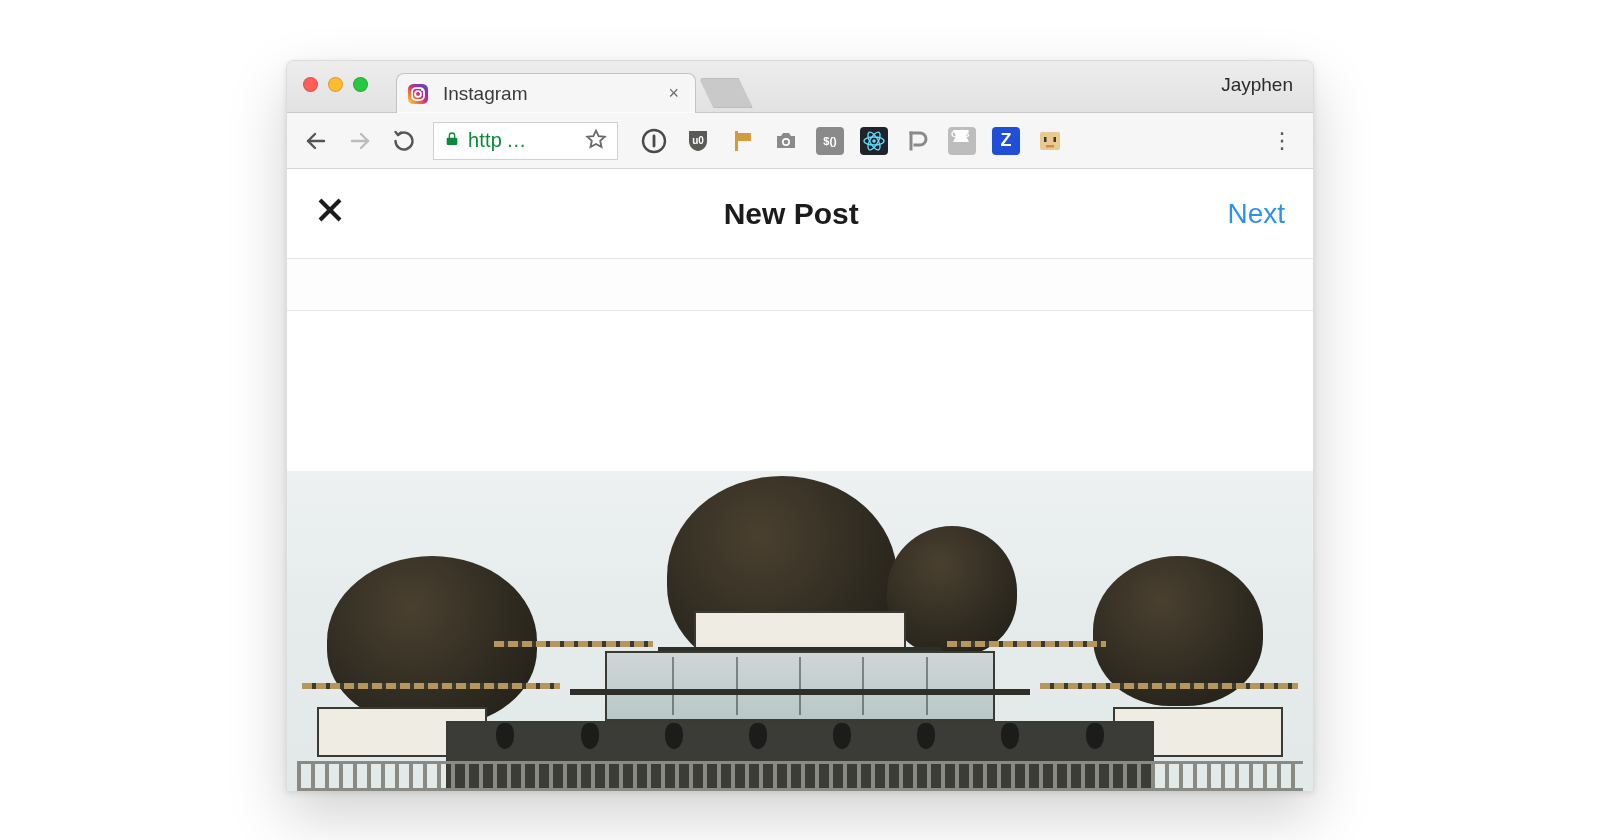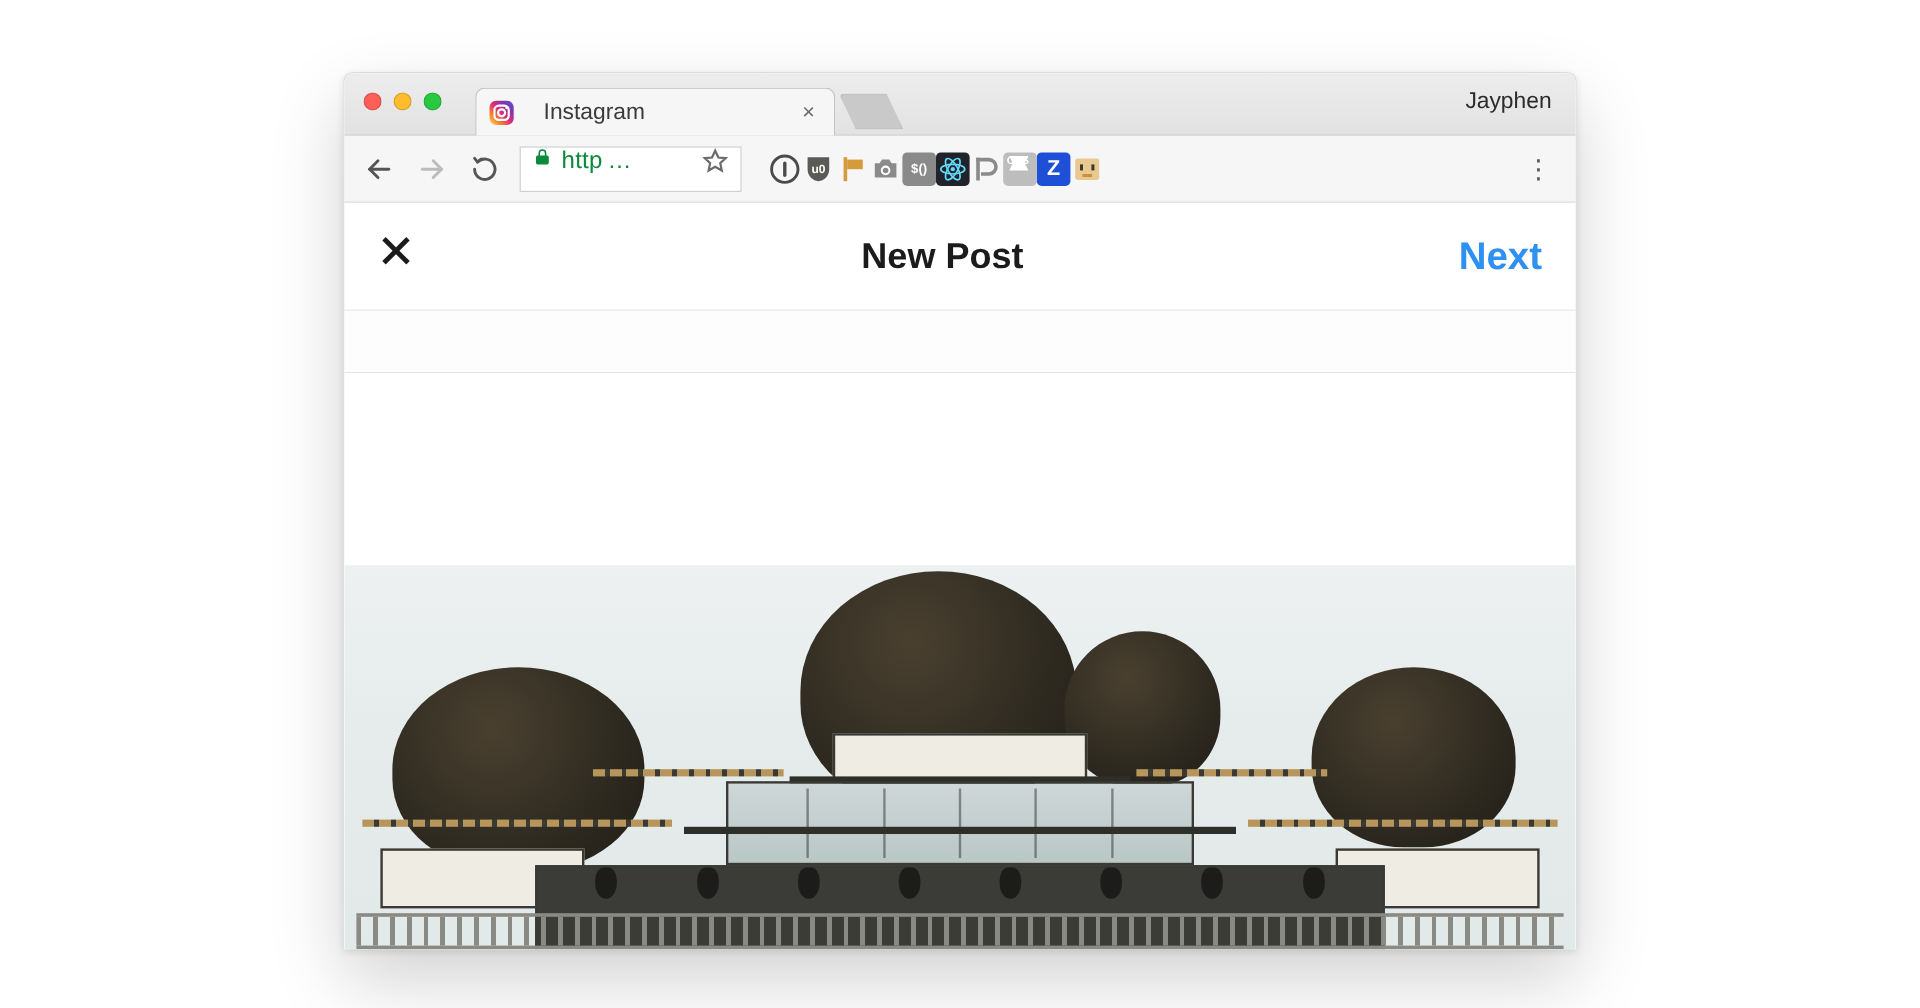--- a/index.html
+++ b/index.html
@@ -40,21 +40,21 @@
 
   .tab {
     display:flex; align-items:center;
     background:#f6f6f6;
     height:40px;
     border:1px solid #c3c3c3;
     border-bottom:none;
     border-radius: 8px 8px 0 0;
     padding: 0 12px 0 10px;
     min-width: 300px;
-    gap:24px;
+    gap:14px;
     position:relative;
     top:1px;
     box-shadow: 0 -1px 0 rgba(255,255,255,0.6) inset;
   }
   .favicon { width:22px; height:22px; border-radius:6px; display:flex; align-items:center; justify-content:center; }
   .favicon svg { width:22px; height:22px; }
   .tab-title { font-size:19px; color:#3b3b3b; flex:1; white-space:nowrap; overflow:hidden; text-overflow:ellipsis;}
   .tab-close { font-size:18px; color:#6b6b6b; padding:0 4px; cursor:pointer;}
   .newtab-slot {
     width:44px; height:30px; margin-left:8px; margin-bottom:4px;
@@ -73,47 +73,47 @@
     align-items:center;
     gap:14px;
     padding: 0 14px;
     border-bottom:1px solid #d7d7d7;
   }
   .tb-btn { width:30px; height:30px; display:flex; align-items:center; justify-content:center; color:#555; cursor:pointer;}
   .tb-btn.disabled { color:#bcbcbc; cursor:default;}
   .tb-btn svg { width:24px; height:24px; stroke:currentColor; }
 
   .omnibox {
-    display:flex; align-items:flex-start; gap:8px;
+    display:flex; align-items:center; gap:8px;
     height:38px; background:#fff; border:1px solid #cfcfcf; border-radius:0;
     padding:0 10px; min-width:185px;
   }
   .lock-icon { color:#0a8a3a; }
   .lock-icon svg{width:16px;height:16px;fill:currentColor;}
   .url-text { color:#0a8a3a; font-size:20px; font-weight:500; letter-spacing:0.2px; max-width:70px; overflow:hidden; white-space:nowrap;}
   .url-ellipsis{ color:#0a8a3a; font-size:20px; font-weight:500; margin-left:-4px;}
   .star-icon { margin-left:auto; color:#6b6b6b;}
   .star-icon svg{width:22px;height:22px;fill:none;stroke:currentColor;stroke-width:2;}
 
-  .ext-row { display:flex; align-items:flex-start; margin-left:8px;}
+  .ext-row { display:flex; align-items:flex-start; gap:16px; margin-left:8px;}
   .ext { width:28px; height:28px; display:flex; align-items:center; justify-content:center; border-radius:4px; font-size:14px; font-weight:600; cursor:pointer;}
   .ext svg{width:26px;height:26px;}
   .ext.square { color:#fff; }
   .kebab { margin-left:auto; font-size:22px; color:#5a5a5a; letter-spacing:2px; cursor:pointer; padding:0 4px;}
 
   
   .page { background:#fff; }
   .ig-header {
     height:90px; display:flex; align-items:center; justify-content:space-between;
     padding: 0 28px; border-bottom:1px solid #e6e6e6;
   }
   .ig-close { font-size:34px; color:#1b1b1b; cursor:pointer; width:40px; text-align:left;}
   .ig-close svg{width:30px;height:30px;stroke:#1b1b1b;stroke-width:3.2;}
   .ig-title { font-size:30px; font-weight:700; color:#1b1b1b;}
-  .ig-next  { font-size:32px; font-weight:700; color:#2E90F1; cursor:pointer;}
+  .ig-next  { font-size:28px; font-weight:400; color:#2E90F1; cursor:pointer;}
   .ig-strip { height:52px; border-bottom:1px solid #e6e6e6; background:#fdfdfd;}
   .ig-canvas { height:480px; position:relative; overflow:hidden; background:#fff;}
 
   
   .sky { position:absolute; left:0; right:0; top:160px; bottom:0;
          background:linear-gradient(#eef1f1,#e6ecec 40%,#e2e9e9);}
   .tree { position:absolute; border-radius:50% 50% 45% 45%; background:radial-gradient(circle at 40% 30%, #4a4030, #2e2a20 60%, #1f1c15); }
   .t1{ width:210px;height:170px; left:40px;  top:245px;}
   .t2{ width:230px;height:200px; left:380px; top:165px;}
   .t3{ width:130px;height:130px; left:600px; top:215px;}

